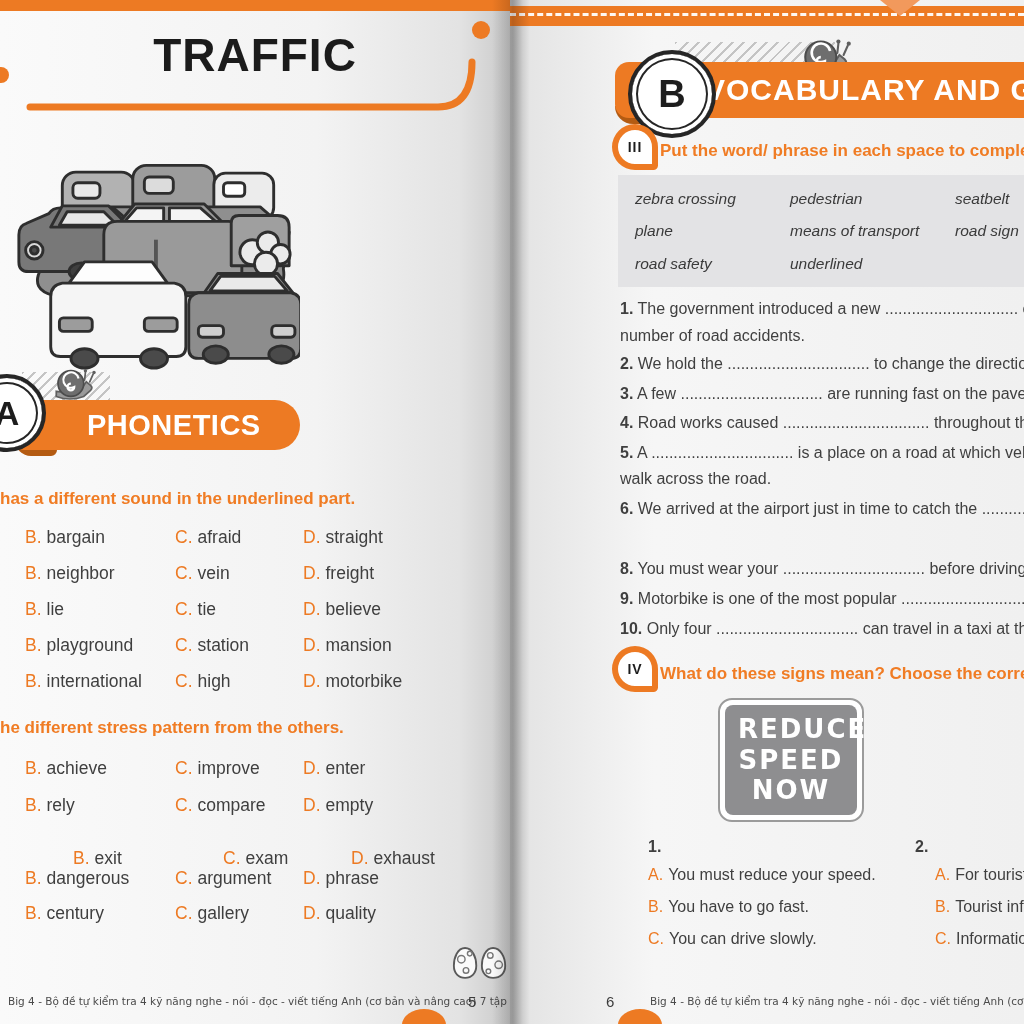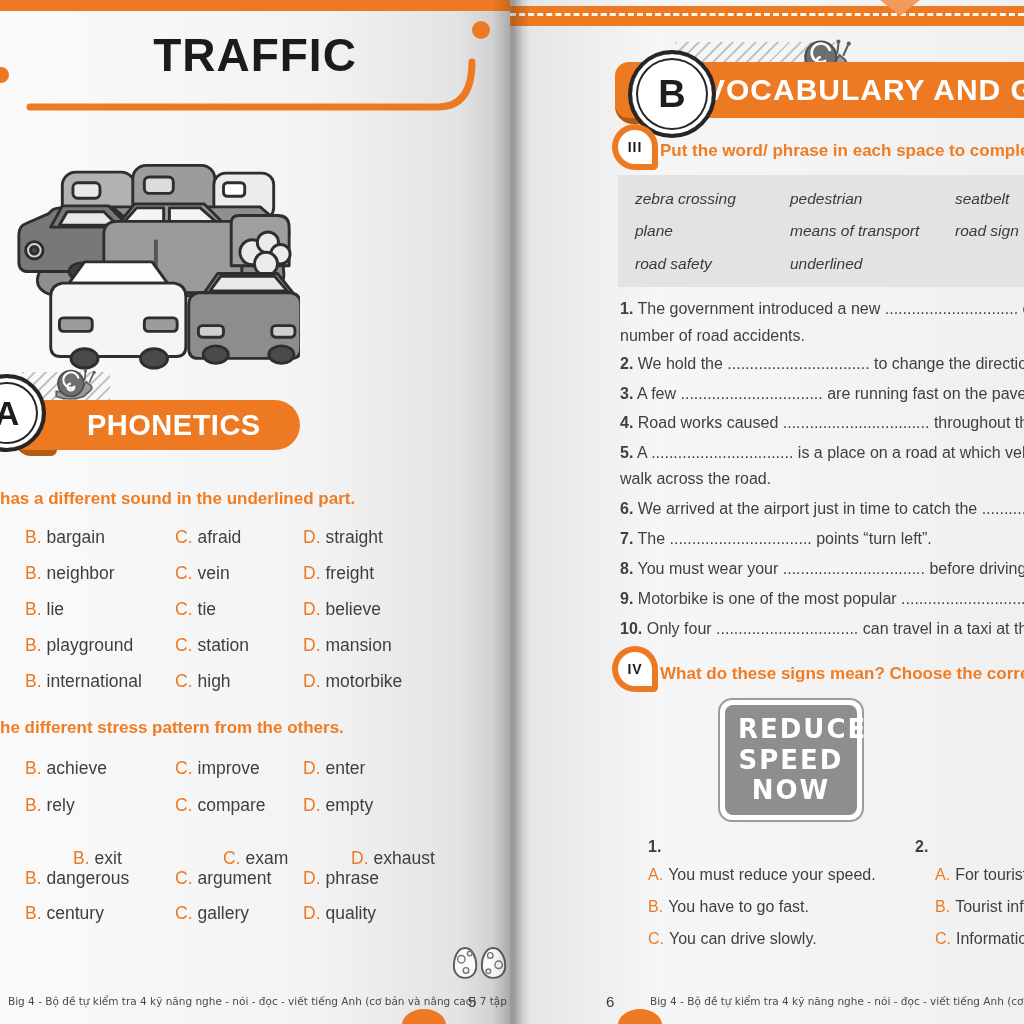--- a/index.html
+++ b/index.html
@@ -249,21 +249,20 @@
     </div>
 
     <div class="sent" style="top:300px;"><b>1.</b> <span>The government introduced a new .............................. campai</span></div>
     <div class="sent" style="top:327px;"><b></b> <span>number of road accidents.</span></div>
     <div class="sent" style="top:355px;"><b>2.</b> <span>We hold the ................................ to change the direction whil</span></div>
     <div class="sent" style="top:385px;"><b>3.</b> <span>A few ................................ are running fast on the pavement.</span></div>
     <div class="sent" style="top:414px;"><b>4.</b> <span>Road works caused ................................. throughout the city</span></div>
     <div class="sent" style="top:444px;"><b>5.</b> <span>A ................................ is a place on a road at which vehicles</span></div>
     <div class="sent" style="top:470px;"><b></b> <span>walk across the road.</span></div>
     <div class="sent" style="top:500px;"><b>6.</b> <span>We arrived at the airport just in time to catch the ........................</span></div>
-    <div class="sent" style="top:530px;"><b>7.</b> <span>The ................................ points “turn left”.</span></div>
     <div class="sent" style="top:560px;"><b>8.</b> <span>You must wear your ................................ before driving.</span></div>
     <div class="sent" style="top:590px;"><b>9.</b> <span>Motorbike is one of the most popular ................................ in</span></div>
     <div class="sent" style="top:620px;"><b>10.</b> <span>Only four ................................ can travel in a taxi at the sam</span></div>
 
     <div class="num-badge" style="left:102px;top:646px;">
       <span>IV</span>
     </div>
     <div class="instr" style="left:150px;top:664px;">What do these signs mean? Choose the correct answer.</div>
 
     <div class="sign">

